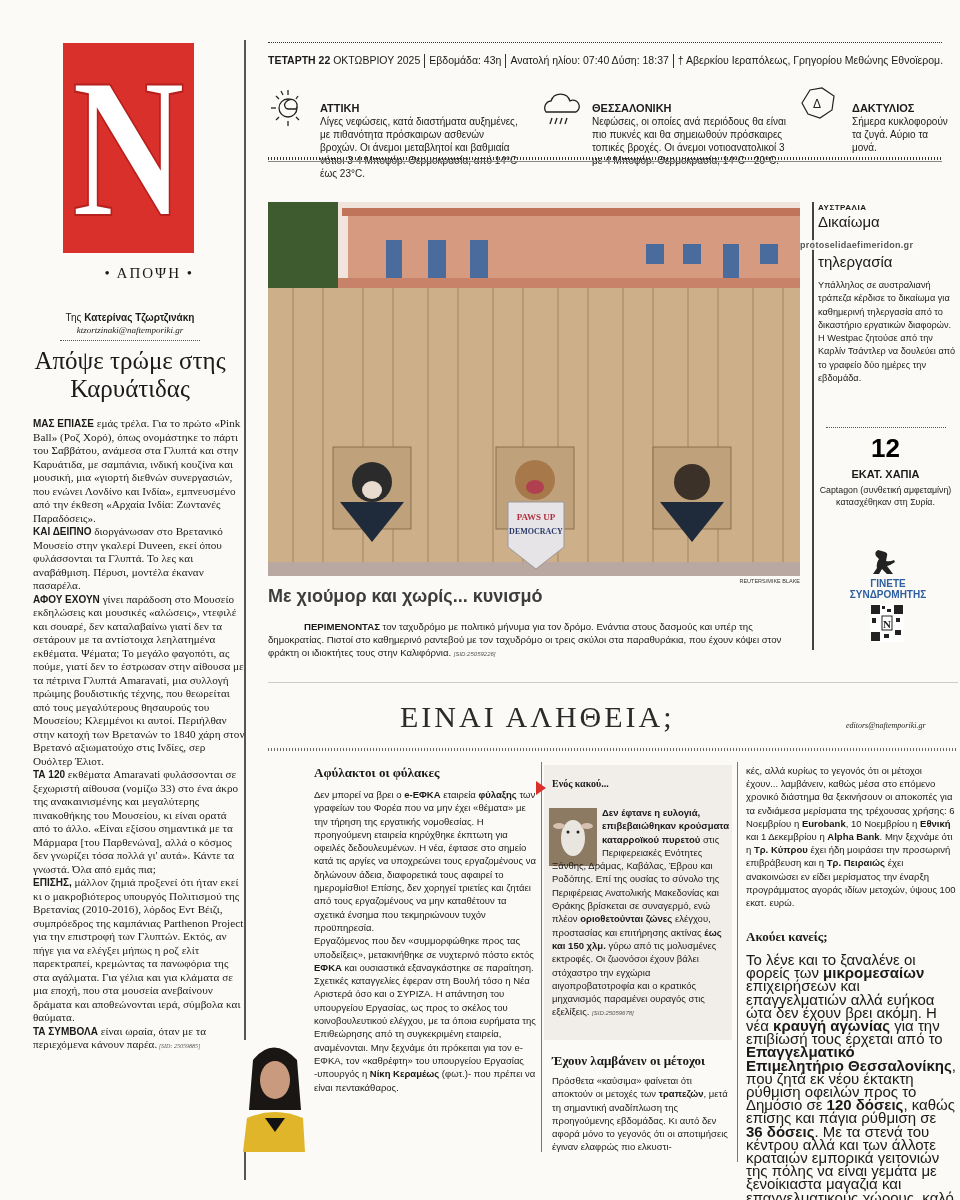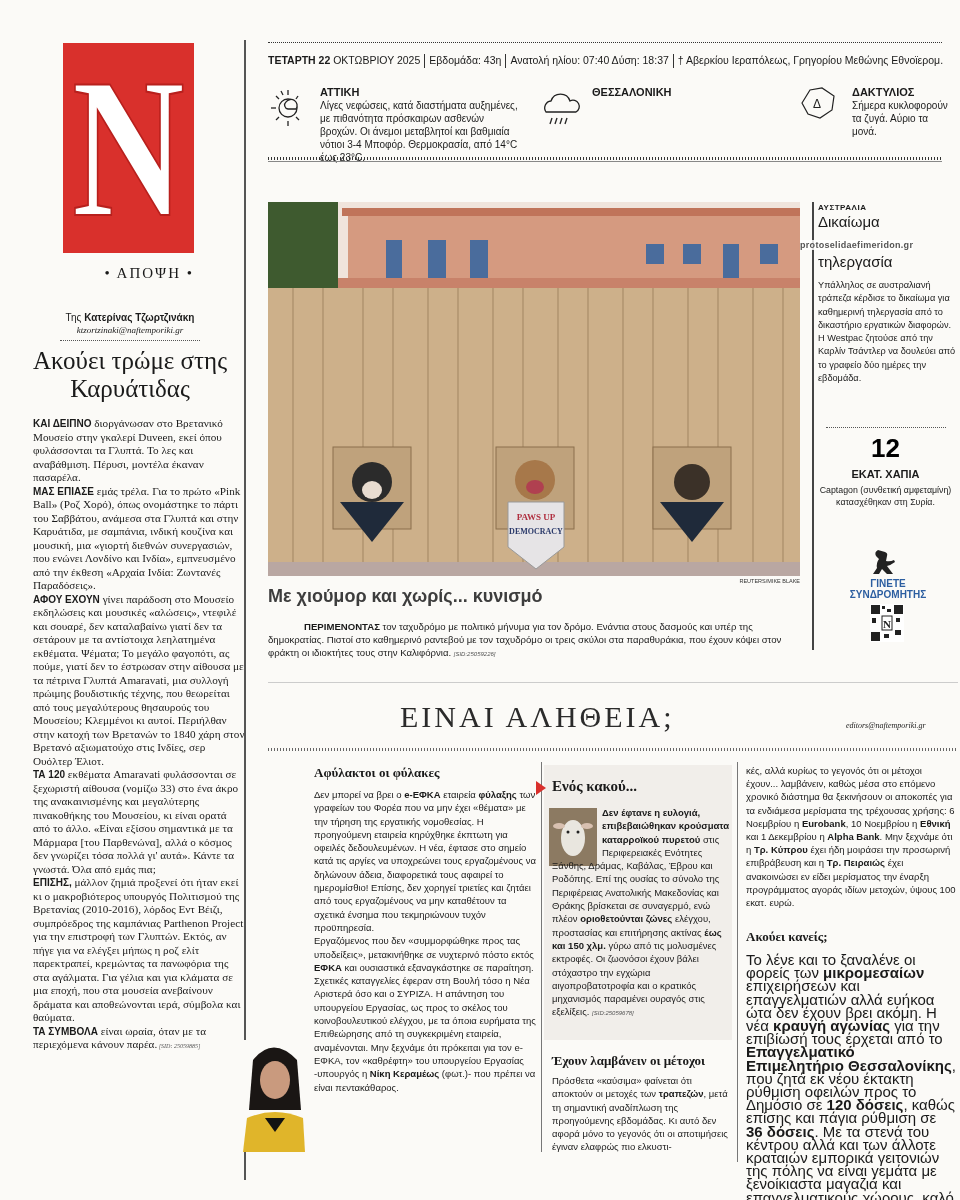--- a/index.html
+++ b/index.html
@@ -19,21 +19,21 @@
   #left-body{left:33px;top:417px;width:212px;font-size:11.2px;line-height:13.5px;text-align:left;}
   #left-body p{margin:0;}
   #left-body b{font-family:"Liberation Sans",sans-serif;font-size:10px;}
   .sid{font-size:6px;font-style:italic;color:#555;}
   #vrule-left{left:244px;top:40px;width:2px;height:1140px;background:#555;}
   
   #topdots{left:268px;top:42px;width:674px;border-top:1px dotted #333;}
   #dateline{left:268px;top:54px;width:690px;font-size:10.5px;white-space:nowrap;}
   #dateline .sep{display:inline-block;width:1px;height:14px;background:#333;vertical-align:middle;margin:0 4px;}
   .wx{top:86px;font-size:10px;line-height:13px;}
-  .wx .h{font-weight:bold;font-size:11px;}
+  .wx .h{font-weight:bold;font-size:11px;margin-top:16px;}
   #wx-icon-1{left:268px;top:86px;width:42px;height:42px;}
   #wx-1{left:320px;width:200px;}
   #wx-icon-2{left:540px;top:86px;width:42px;height:42px;}
   #wx-2{left:592px;width:196px;}
   #wx-icon-3{left:782px;top:86px;width:36px;height:34px;}
   #wx-3{left:852px;width:100px;}
   #barcode-line{left:268px;top:157px;width:674px;height:3px;background:repeating-linear-gradient(90deg,#333 0 1px,transparent 1px 3px);}
   #thin-line{left:268px;top:161px;width:674px;border-top:1px solid #888;}
   
   #photo{left:268px;top:202px;width:532px;height:374px;overflow:hidden;background:#d3a888;}
@@ -60,21 +60,21 @@
   #einai{left:400px;top:700px;width:400px;font-size:30px;letter-spacing:3px;color:#2b2b2b;}
   #editors{left:846px;top:721px;font-size:8px;font-style:italic;}
   #barcode2{left:268px;top:748px;width:690px;height:3px;background:repeating-linear-gradient(90deg,#666 0 1px,transparent 1px 3px);}
   #col1-title{left:314px;top:765px;font-size:13px;font-weight:bold;}
   #col1-body{left:314px;top:788px;width:222px;font-size:9.5px;line-height:13.3px;}
   #col1-body b{font-weight:bold;}
   #minister-photo{left:243px;top:1040px;width:62px;height:112px;}
   #vrule-c2{left:541px;top:762px;width:1px;height:390px;background:#777;}
   #col2-box{left:544px;top:765px;width:188px;height:275px;background:#f1eeea;}
   #red-tri{left:536px;top:781px;width:0;height:0;border-top:7px solid transparent;border-bottom:7px solid transparent;border-left:10px solid #d9302c;}
-  #col2-title{left:552px;top:778px;font-size:15px;font-weight:bold;}
+  #col2-title{left:552px;top:778px;font-size:10px;font-weight:bold;}
   #sheep{left:549px;top:808px;width:48px;height:58px;}
   #col2-body{left:552px;top:806px;width:178px;font-size:9.5px;line-height:13.3px;}
   #col2-body b{font-weight:bold;}
   #col2-body .wrap{margin-left:50px;display:block;}
   #col2b-title{left:552px;top:1053px;font-size:13px;font-weight:bold;}
   #col2b-body{left:552px;top:1074px;width:182px;font-size:9.5px;line-height:13.3px;}
   #col2b-body b{font-weight:bold;}
   #vrule-c3{left:737px;top:762px;width:1px;height:400px;background:#777;}
   #col3-body{left:746px;top:764px;width:210px;font-size:9.5px;line-height:13.2px;}
   #col3-body b{font-weight:bold;}
@@ -85,24 +85,24 @@
 </head>
 <body>
 
 <div id="logo" class="abs">
   <span class="n">N</span>
 </div>
 <div id="apopsi" class="abs serif">• ΑΠΟΨΗ •</div>
 <div id="byline" class="abs sans"><span>Της</span> <b>Κατερίνας Τζωρτζινάκη</b></div>
 <div id="email" class="abs serif">ktzortzinaki@naftemporiki.gr</div>
 <div id="dotline1" class="abs"></div>
-<div id="left-title" class="abs serif">Ακούει τρώμε στης Καρυάτιδας</div>
+<div id="left-title" class="abs serif">Απόψε τρώμε στης Καρυάτιδας</div>
 <div id="left-body" class="abs serif">
+    <p><b>ΜΑΣ ΕΠΙΑΣΕ</b><span> εμάς τρέλα. Για το πρώτο «Pink Ball» (Ροζ Χορό), όπως ονομάστηκε το πάρτι του Σαββάτου, ανάμεσα στα Γλυπτά και στην Καρυάτιδα, με σαμπάνια, ινδική κουζίνα και μουσική, μια «γιορτή διεθνών συνεργασιών, που ενώνει Λονδίνο και Ινδία», εμπνευσμένο από την έκθεση «Αρχαία Ινδία: Ζωντανές Παραδόσεις».</span></p>
     <p><b>ΚΑΙ ΔΕΙΠΝΟ</b><span> διοργάνωσαν στο Βρετανικό Μουσείο στην γκαλερί Duveen, εκεί όπου φυλάσσονται τα Γλυπτά. Το λες και αναβάθμιση. Πέρυσι, μοντέλα έκαναν πασαρέλα.</span></p>
-    <p><b>ΜΑΣ ΕΠΙΑΣΕ</b><span> εμάς τρέλα. Για το πρώτο «Pink Ball» (Ροζ Χορό), όπως ονομάστηκε το πάρτι του Σαββάτου, ανάμεσα στα Γλυπτά και στην Καρυάτιδα, με σαμπάνια, ινδική κουζίνα και μουσική, μια «γιορτή διεθνών συνεργασιών, που ενώνει Λονδίνο και Ινδία», εμπνευσμένο από την έκθεση «Αρχαία Ινδία: Ζωντανές Παραδόσεις».</span></p>
     <p><b>ΑΦΟΥ ΕΧΟΥΝ</b><span> γίνει παράδοση στο Μουσείο εκδηλώσεις και μουσικές «αλώσεις», ντεφιλέ και σουαρέ, δεν καταλαβαίνω γιατί δεν τα σετάρουν με τα αντίστοιχα λεηλατημένα εκθέματα. Ψέματα; Το μεγάλο φαγοπότι, ας πούμε, γιατί δεν το έστρωσαν στην αίθουσα με τα πέτρινα Γλυπτά Amaravati, μια συλλογή πρώιμης βουδιστικής τέχνης, που θεωρείται από τους μεγαλύτερους θησαυρούς του Μουσείου; Κλεμμένοι κι αυτοί. Περιήλθαν στην κατοχή των Βρετανών το 1840 χάρη στον Βρετανό αξιωματούχο στις Ινδίες, σερ Ουόλτερ Έλιοτ.</span></p>
     <p><b>ΤΑ 120</b><span> εκθέματα Amaravati φυλάσσονται σε ξεχωριστή αίθουσα (νομίζω 33) στο ένα άκρο της ανακαινισμένης και μεγαλύτερης πινακοθήκης του Μουσείου, κι είναι ορατά από το άλλο. «Είναι εξίσου σημαντικά με τα Μάρμαρα [του Παρθενώνα], αλλά ο κόσμος δεν γνωρίζει τόσα πολλά γι' αυτά». Κάντε τα γνωστά. Όλα από εμάς πια;</span></p>
     <p><b>ΕΠΙΣΗΣ,</b><span> μάλλον ζημιά προξενεί ότι ήταν εκεί κι ο μακροβιότερος υπουργός Πολιτισμού της Βρετανίας (2010-2016), λόρδος Εντ Βέιζι, συμπρόεδρος της καμπάνιας Parthenon Project για την επιστροφή των Γλυπτών. Εκτός, αν πήγε για να ελέγξει μήπως η ροζ ελίτ παρεκτραπεί, κρεμώντας τα πανωφόρια της στα αγάλματα. Για γέλια και για κλάματα σε μια εποχή, που στα μουσεία ανεβαίνουν δράματα και αποθεώνονται ιερά, σύμβολα και θαύματα.</span></p>
     <p><b>ΤΑ ΣΥΜΒΟΛΑ</b><span> είναι ωραία, όταν με τα περιεχόμενα κάνουν παρέα.</span><span class="sid"> [SID: 25059885]</span></p>
   </div>
 <div id="vrule-left" class="abs"></div>
 
 <div id="topdots" class="abs"></div>
 <div id="dateline" class="abs sans">
   <b>ΤΕΤΑΡΤΗ</b> <b>22</b> <span>ΟΚΤΩΒΡΙΟΥ 2025</span><span class="sep"></span><span>Εβδομάδα: 43η</span><span class="sep"></span><span>Ανατολή ηλίου: 07:40 Δύση: 18:37</span><span class="sep"></span><span>† Αβερκίου Ιεραπόλεως, Γρηγορίου Μεθώνης Εθνοϊερομ.</span>
@@ -130,20 +130,21 @@
   <g stroke="#222" stroke-width="1.3" fill="none">
     <path d="M6 26 a7 7 0 0 1 5 -11 a10 10 0 0 1 19 0 a6 6 0 0 1 6 11 z"></path>
     <line x1="12" y1="32" x2="10" y2="38"></line>
       <line x1="17" y1="32" x2="15" y2="38"></line>
     <line x1="22" y1="32" x2="20" y2="38"></line>
       <line x1="27" y1="32" x2="25" y2="38"></line>
   </g>
 </svg>
 <div id="wx-2" class="abs wx sans">
   <div class="h">ΘΕΣΣΑΛΟΝΙΚΗ</div>
+  <div>Νεφώσεις, οι οποίες ανά περιόδους θα είναι πιο πυκνές και θα σημειωθούν πρόσκαιρες τοπικές βροχές. Οι άνεμοι νοτιοανατολικοί 3 με 4 Μποφόρ. Θερμοκρασία, 14°C - 20°C.</div>
 </div>
 <svg id="wx-icon-3" class="abs" viewBox="0 0 36 34" style="left:800px">
   <path d="M2 17 L10 4 L22 2 L34 10 L32 24 L20 32 L8 28 Z" stroke="#222" stroke-width="1.2" fill="none"></path>
   <text x="13" y="22" font-size="12" font-family="Liberation Sans, sans-serif" fill="#222">Δ</text>
 </svg>
 <div id="wx-3" class="abs wx sans">
   <div class="h">ΔΑΚΤΥΛΙΟΣ</div>
   <div>Σήμερα κυκλοφορούν τα ζυγά. Αύριο τα μονά.</div>
 </div>
 <div id="barcode-line" class="abs"></div>

